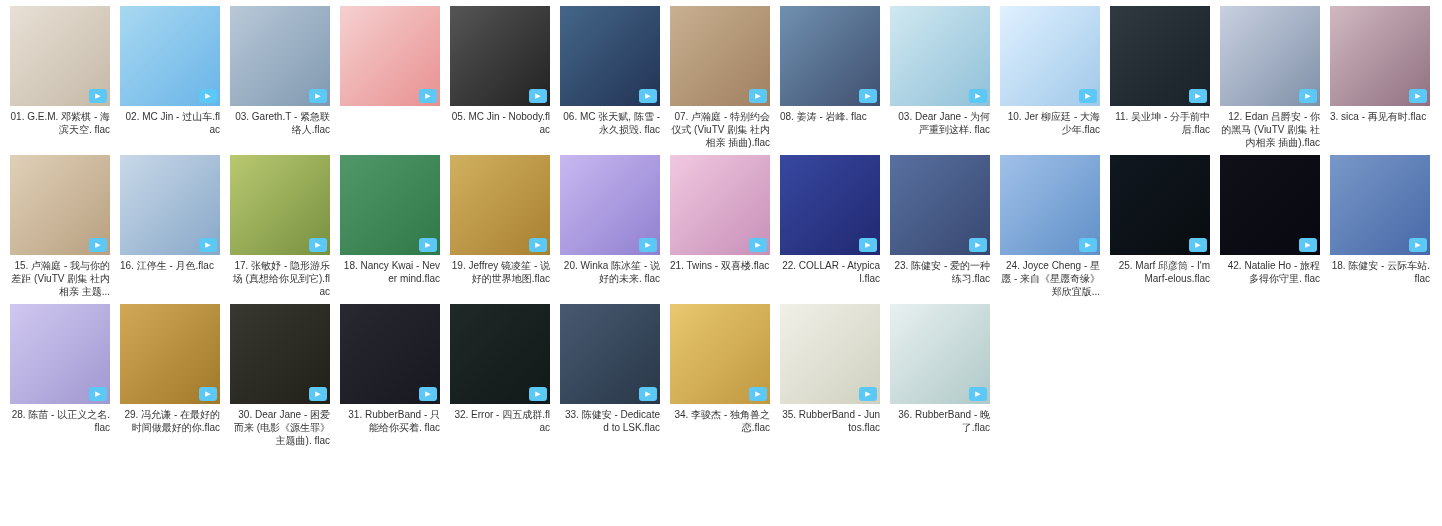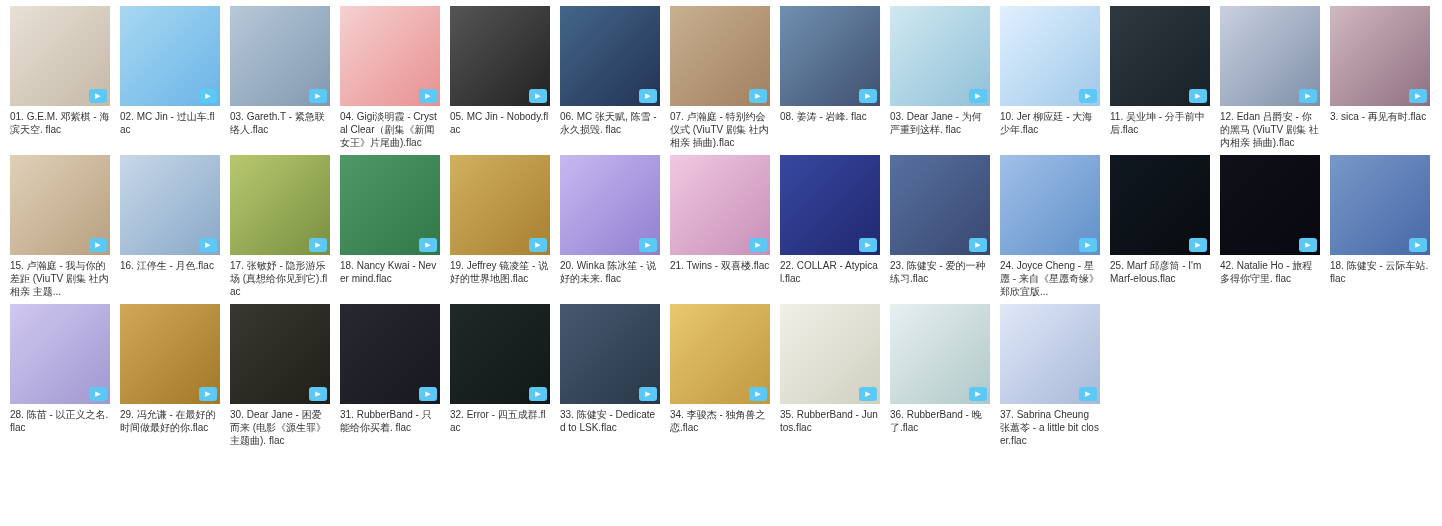--- a/index.html
+++ b/index.html
@@ -10,20 +10,21 @@
       color: #222;
       width: 1442px;
       min-height: 526px;
       overflow-x: hidden;
     }
     .grid {
       display: grid;
       grid-template-columns: repeat(13, 110px);
       gap: 2px 0px;
       padding: 4px 6px;
+      text-align: right;
     }
     .item {
       width: 110px;
       padding: 2px 4px;
       display: flex;
       flex-direction: column;
       align-items: flex-start;
     }
     .thumb-wrap {
       position: relative;
@@ -129,21 +130,20 @@
       <div class="thumb-placeholder t3"></div>
       <div class="play-badge"></div>
     </div>
     <div class="item-label">03. Gareth.T - 紧急联络人.flac</div>
   </div>
     <div class="item">
     <div class="thumb-wrap">
       <div class="thumb-placeholder t4"></div>
       <div class="play-badge"></div>
     </div>
-    <div class="item-label">04. Gigi淡明霞 - Crystal Clear（剧集《新闻女王》片尾曲).flac</div>
   </div>
     <div class="item">
     <div class="thumb-wrap">
       <div class="thumb-placeholder t5"></div>
       <div class="play-badge"></div>
     </div>
     <div class="item-label">05. MC Jin - Nobody.flac</div>
   </div>
     <div class="item">
     <div class="thumb-wrap">
@@ -347,21 +347,14 @@
       <div class="play-badge"></div>
     </div>
     <div class="item-label">35. RubberBand - Juntos.flac</div>
   </div>
     <div class="item">
     <div class="thumb-wrap">
       <div class="thumb-placeholder t36"></div>
       <div class="play-badge"></div>
     </div>
     <div class="item-label">36. RubberBand - 晚了.flac</div>
-  </div>
-    <div class="item">
-    <div class="thumb-wrap">
-      <div class="thumb-placeholder t37"></div>
-      <div class="play-badge"></div>
-    </div>
-    <div class="item-label">37. Sabrina Cheung 张蕙苓 - a little bit closer.flac</div>
   </div>
   </div>
 
 </body></html>

